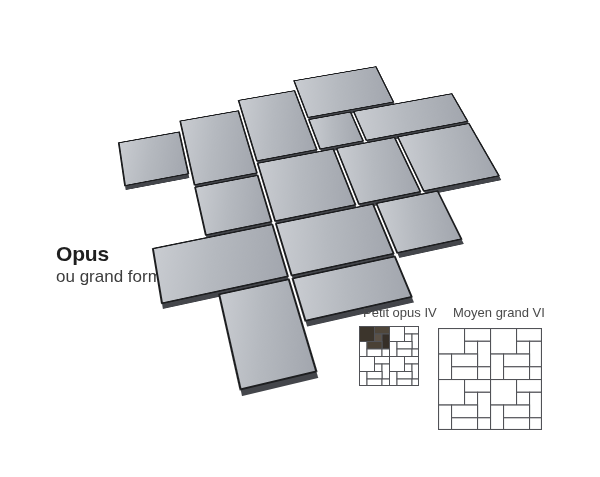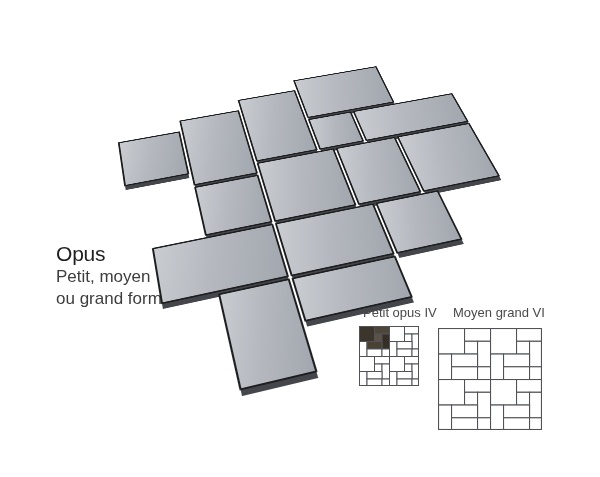--- a/index.html
+++ b/index.html
@@ -4,21 +4,21 @@
 <style>
   html,body{margin:0;padding:0;}
   body{
     width:600px;height:477px;position:relative;overflow:hidden;
     background:#ffffff;
     font-family:"Liberation Sans", sans-serif;
   }
   
   .title-block{position:absolute;left:56px;top:242px;}
   .title-heading{
-    font-size:21px;font-weight:normal;color:#1f1f1f;
+    font-size:21px;font-weight:bold;color:#1f1f1f;
     letter-spacing:-0.2px;line-height:24px;
   }
   .title-sub{
     font-size:17px;color:#3d3d3d;line-height:22px;font-weight:400;
   }
   
   .scene{
     position:absolute;left:111px;top:-9px;width:418px;height:418px;
     transform: scale(0.9,1.0) perspective(1000px) rotateX(48deg) rotateZ(-15deg);
     transform-origin:50% 50%;
@@ -36,21 +36,20 @@
   .petit-label{left:363px;top:305px;}
   .moyen-label{left:453px;top:305px;}
   .petit-svg{position:absolute;left:359px;top:326px;}
   .moyen-svg{position:absolute;left:438px;top:328px;}
 </style>
 </head>
 <body>
 
 <div class="title-block">
   <div class="title-heading">Opus</div>
-  <div class="title-sub">Petit, moyen</div>
   <div class="title-sub">ou grand format</div>
 </div>
 
 <div class="scene">
   <div class="tile" style="left:229px;top:1px;width:112px;height:74px;"></div>
   <div class="tile" style="left:153px;top:20px;width:74px;height:112px;"></div>
   <div class="tile" style="left:77px;top:39px;width:74px;height:112px;"></div>
   <div class="tile" style="left:1px;top:58px;width:74px;height:74px;"></div>
   <div class="tile" style="left:229px;top:77px;width:55px;height:55px;"></div>
   <div class="tile" style="left:286px;top:77px;width:131px;height:55px;"></div>

